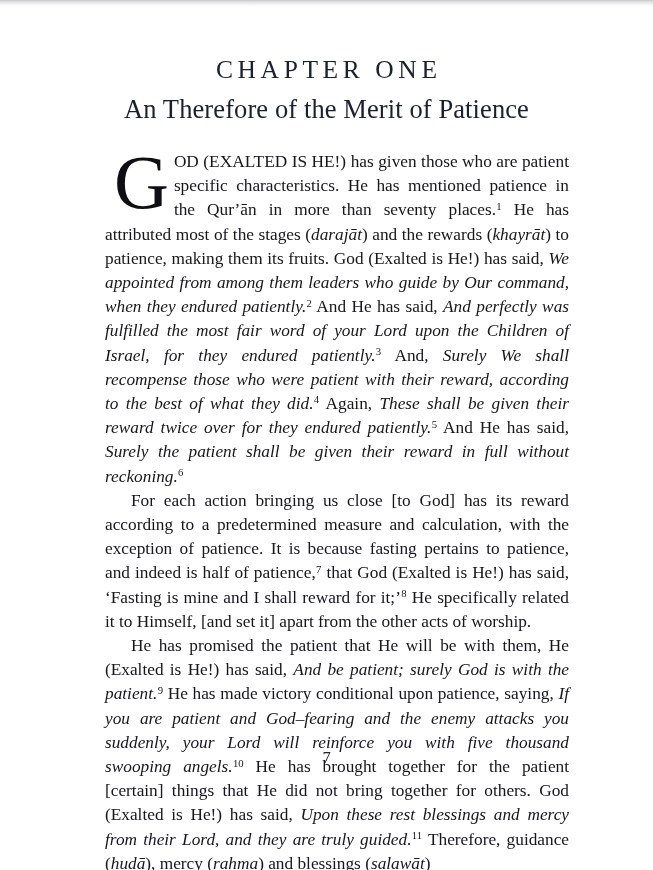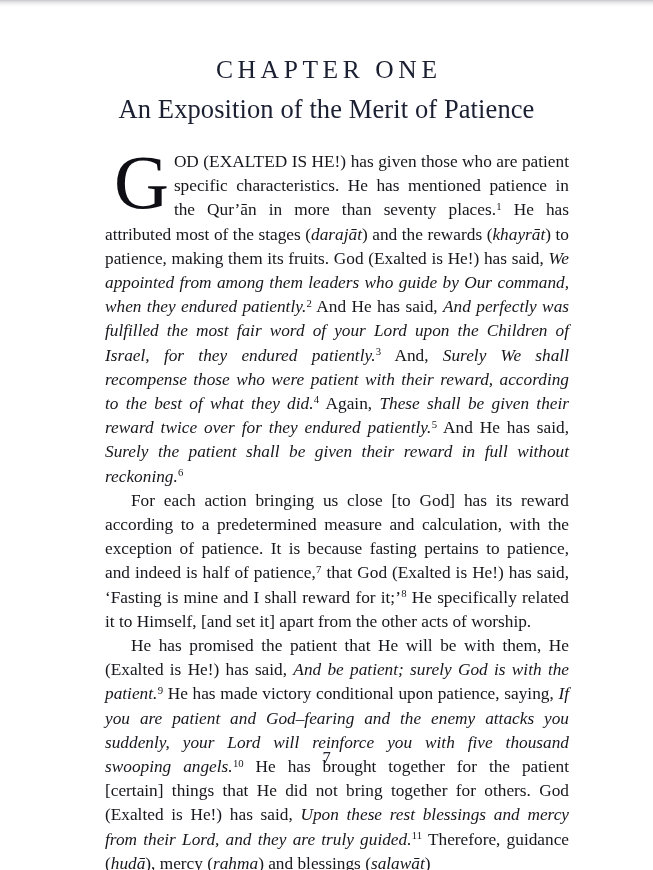--- a/index.html
+++ b/index.html
@@ -113,21 +113,21 @@
 </style>
 </head>
 <body>
 
 <div class="page">
 
   <div class="page-top-shade"></div>
 
   <div class="chapter-head">
     <div class="chapter-label">CHAPTER ONE</div>
-    <div class="chapter-title">An Exposition of the Merit of Patience</div>
+    <div class="chapter-title">An Therefore of the Merit of Patience</div>
   </div>
 
   <div class="body-block">
 
     <p class="first">
       <span class="dropcap">G</span><span>OD (EXALTED IS HE!) has given those who are patient specific characteristics. He has mentioned patience in the Qur’ān in more than seventy places.</span><sup>1</sup><span> He has attributed most of the stages (</span><em>darajāt</em><span>) and the rewards (</span><em>khayrāt</em><span>) to patience, making them its fruits. God (Exalted is He!) has said, </span><em>We appointed from among them leaders who guide by Our command, when they endured patiently.</em><sup>2</sup><span> And He has said, </span><em>And perfectly was fulfilled the most fair word of your Lord upon the Children of Israel, for they endured patiently.</em><sup>3</sup><span> And, </span><em>Surely We shall recompense those who were patient with their reward, according to the best of what they did.</em><sup>4</sup><span> Again, </span><em>These shall be given their reward twice over for they endured patiently.</em><sup>5</sup><span> And He has said, </span><em>Surely the patient shall be given their reward in full without reckoning.</em><sup>6</sup>
     </p>
 
     <p><span>For each action bringing us close [to God] has its reward according to a predetermined measure and calculation, with the exception of patience. It is because fasting pertains to patience, and indeed is half of patience,</span><sup>7</sup><span> that God (Exalted is He!) has said, ‘Fasting is mine and I shall reward for it;’</span><sup>8</sup><span> He specifically related it to Himself, [and set it] apart from the other acts of worship.</span>
     </p>

